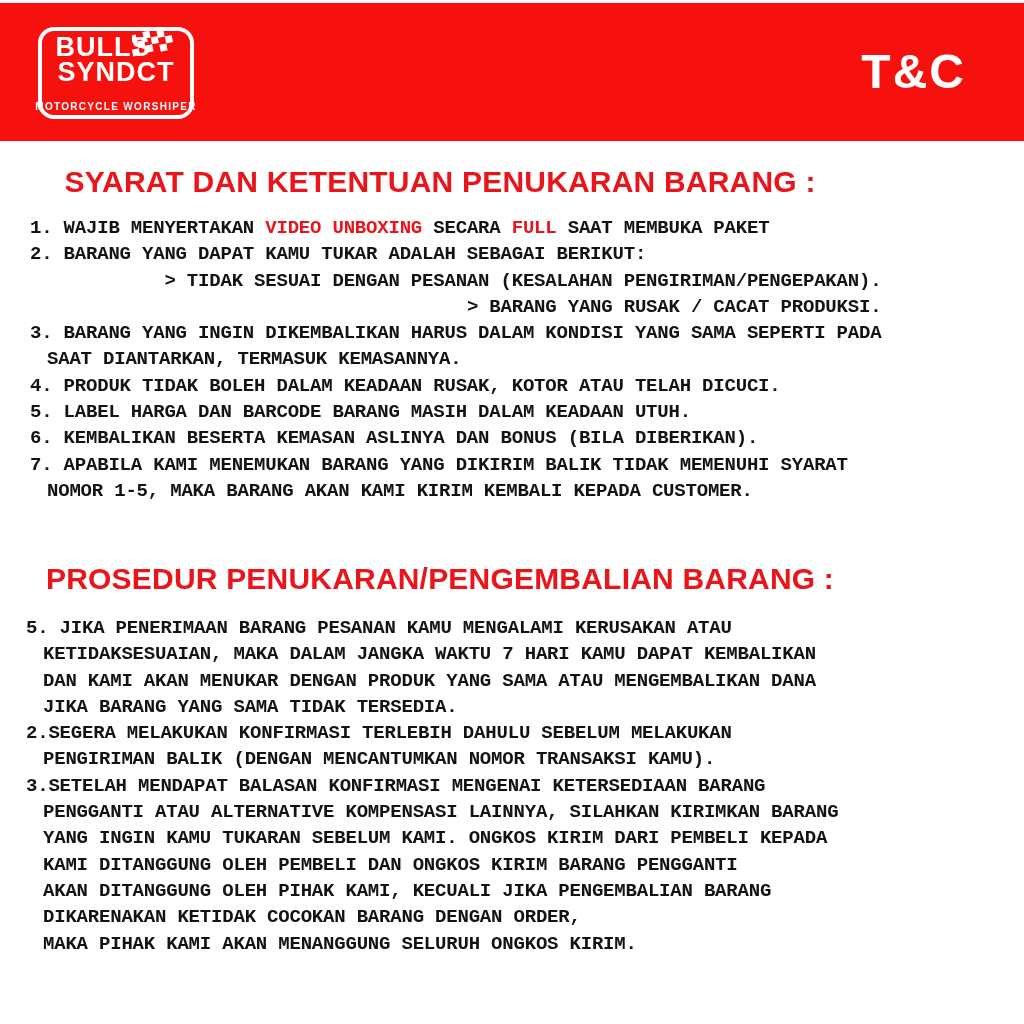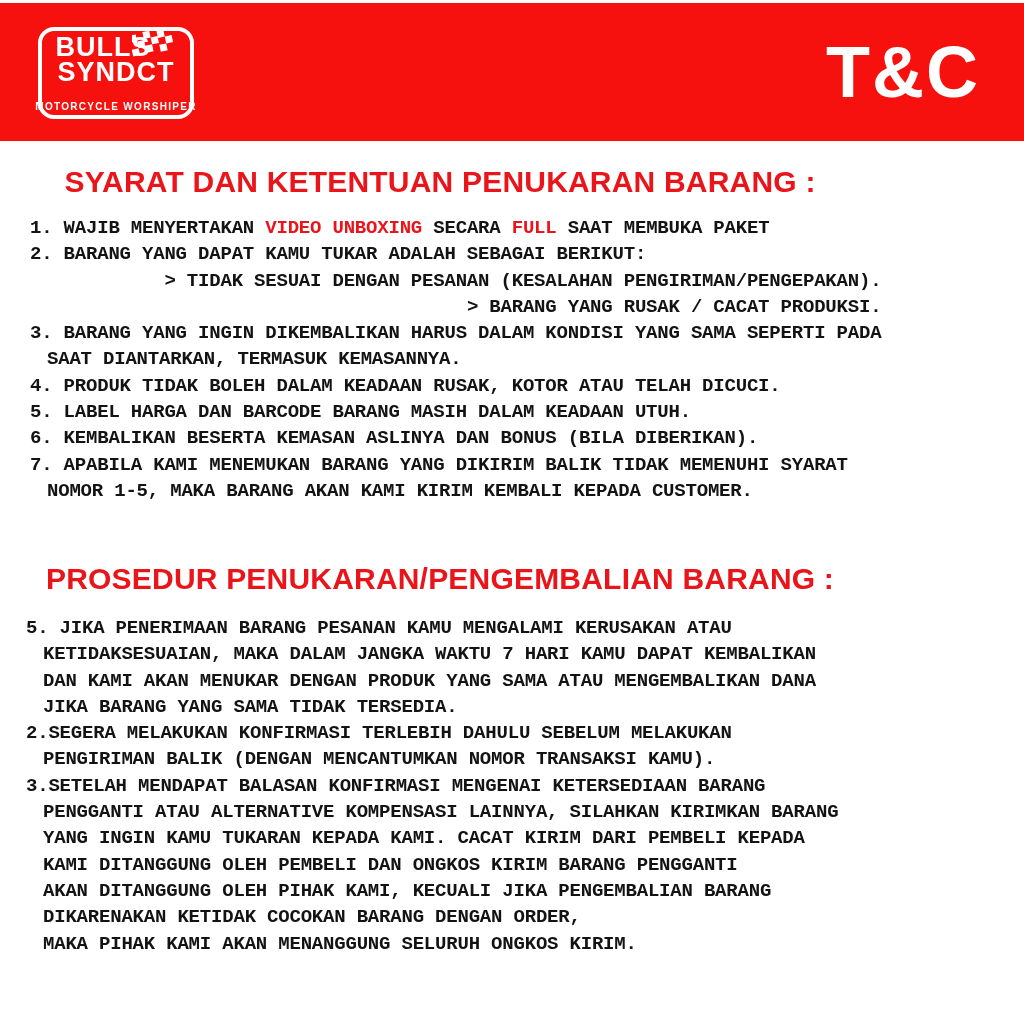--- a/index.html
+++ b/index.html
@@ -20,22 +20,22 @@
   }
   .logo-row{position:relative;display:flex;align-items:center;height:26px;margin-right:26px;}
   .logo-big{
     font-size:27px;font-weight:700;letter-spacing:1px;line-height:25px;color:#ffffff;
   }
   .flag{position:absolute;left:76px;top:-4px;}
   .logo-tag{
     margin-top:16px;font-size:10px;font-weight:700;letter-spacing:1.3px;color:#ffffff;white-space:nowrap;
   }
   .tc{
-    position:absolute;right:44px;top:24px;
-    font-size:72px;font-weight:700;letter-spacing:2px;color:#ffffff;line-height:90px;
+    position:absolute;right:58px;top:24px;
+    font-size:48px;font-weight:700;letter-spacing:2px;color:#ffffff;line-height:90px;
   }
   
   .h{
     position:absolute;left:0;width:880px;margin:0;text-align:center;
     font-weight:700;font-size:30px;letter-spacing:0.2px;
     color:var(--heading-red,#ea1518);
   }
   .h1{top:165px;}
   .h2{top:562px;}
   
@@ -98,20 +98,20 @@
   <h2 class="h h2">PROSEDUR PENUKARAN/PENGEMBALIAN BARANG :</h2>
   <div class="list l2">
       <div class="tline ind0"><span>5. JIKA PENERIMAAN BARANG PESANAN KAMU MENGALAMI KERUSAKAN ATAU</span></div>
       <div class="tline ind1"><span>KETIDAKSESUAIAN, MAKA DALAM JANGKA WAKTU 7 HARI KAMU DAPAT KEMBALIKAN</span></div>
       <div class="tline ind1"><span>DAN KAMI AKAN MENUKAR DENGAN PRODUK YANG SAMA ATAU MENGEMBALIKAN DANA</span></div>
       <div class="tline ind1"><span>JIKA BARANG YANG SAMA TIDAK TERSEDIA.</span></div>
       <div class="tline ind0"><span>2.SEGERA MELAKUKAN KONFIRMASI TERLEBIH DAHULU SEBELUM MELAKUKAN</span></div>
       <div class="tline ind1"><span>PENGIRIMAN BALIK (DENGAN MENCANTUMKAN NOMOR TRANSAKSI KAMU).</span></div>
       <div class="tline ind0"><span>3.SETELAH MENDAPAT BALASAN KONFIRMASI MENGENAI KETERSEDIAAN BARANG</span></div>
       <div class="tline ind1"><span>PENGGANTI ATAU ALTERNATIVE KOMPENSASI LAINNYA, SILAHKAN KIRIMKAN BARANG</span></div>
-      <div class="tline ind1"><span>YANG INGIN KAMU TUKARAN KEPADA KAMI. CACAT KIRIM DARI PEMBELI KEPADA</span></div>
+      <div class="tline ind1"><span>YANG INGIN KAMU TUKARAN SEBELUM KAMI. ONGKOS KIRIM DARI PEMBELI KEPADA</span></div>
       <div class="tline ind1"><span>KAMI DITANGGUNG OLEH PEMBELI DAN ONGKOS KIRIM BARANG PENGGANTI</span></div>
       <div class="tline ind1"><span>AKAN DITANGGUNG OLEH PIHAK KAMI, KECUALI JIKA PENGEMBALIAN BARANG</span></div>
       <div class="tline ind1"><span>DIKARENAKAN KETIDAK COCOKAN BARANG DENGAN ORDER,</span></div>
       <div class="tline ind1"><span>MAKA PIHAK KAMI AKAN MENANGGUNG SELURUH ONGKOS KIRIM.</span></div>
     </div>
 
 </div>
 
 </body></html>

